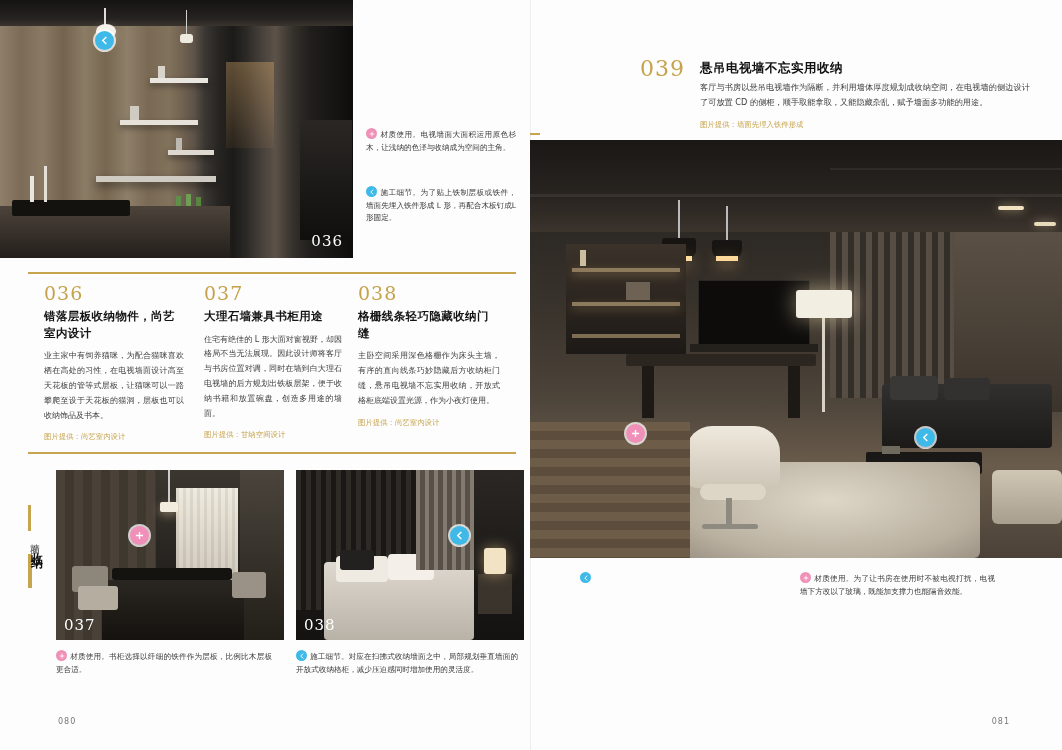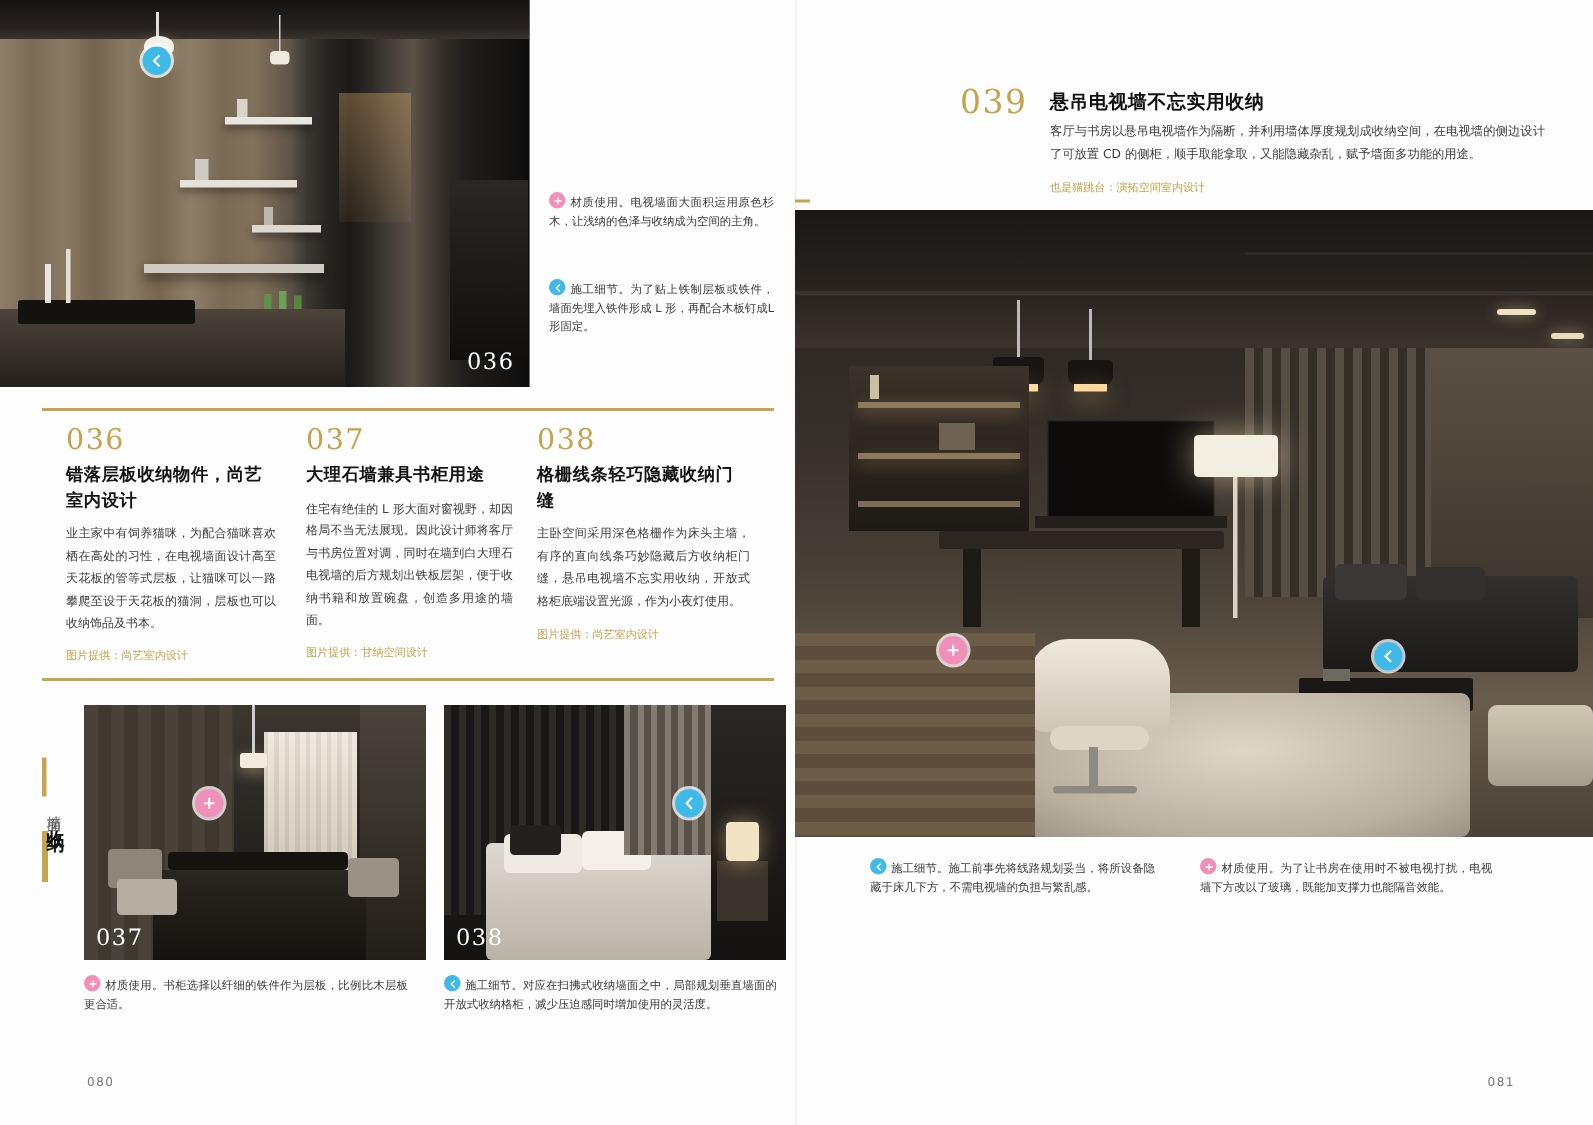--- a/index.html
+++ b/index.html
@@ -217,21 +217,21 @@
 
   <div class="folio" style="left:58px;">080</div>
 
   <div class="spine"></div>
 
   <div class="rule-gold" style="left:530px;top:133px;width:10px;height:1.5px;"></div>
 
   <div class="right-head-num" style="left:640px;top:56px;">039</div>
   <div class="right-head-title" style="left:700px;top:60px;">悬吊电视墙不忘实用收纳</div>
   <div class="right-head-body" style="left:700px;top:80px;width:330px;">客厅与书房以悬吊电视墙作为隔断，并利用墙体厚度规划成收纳空间，在电视墙的侧边设计了可放置 CD 的侧柜，顺手取能拿取，又能隐藏杂乱，赋予墙面多功能的用途。</div>
-  <div class="right-head-credit" style="left:700px;top:120px;">也是猫跳台：演拓空间室内设计</div>
+  <div class="right-head-credit" style="left:700px;top:120px;">图片提供：墙面先埋入铁件形成</div>
 
   <div class="photo" style="left:530px;top:140px;width:532px;height:418px;">
     <div class="sky" style="background:linear-gradient(180deg,#231f1c 0%,#2b2723 18%,#3a342d 42%,#4d443a 62%,#6a5c4c 78%,#4b4137 100%);"></div>
 
     <div class="abs" style="left:0;top:0;width:532px;height:92px;background:linear-gradient(180deg,#1a1715,#2a2521 65%,#3b342d);"></div>
     <div class="abs" style="left:0;top:54px;width:532px;height:3px;background:rgba(255,255,255,.07);"></div>
     <div class="abs" style="left:300px;top:28px;width:232px;height:2px;background:rgba(255,255,255,.06);"></div>
 
     <div class="abs" style="left:468px;top:66px;width:26px;height:4px;border-radius:2px;background:#f0e2c2;box-shadow:0 0 10px rgba(255,225,170,.6);"></div>
     <div class="abs" style="left:504px;top:82px;width:22px;height:4px;border-radius:2px;background:#e9dcbd;box-shadow:0 0 10px rgba(255,225,170,.5);"></div>
@@ -292,21 +292,21 @@
     <div class="marker blue" style="left:386px;top:288px;">
       <svg viewBox="0 0 10 10">
           <path d="M7 1 L3 5 L7 9" fill="none" stroke="#fff" stroke-width="1.6"></path>
         </svg>
     </div>
   </div>
 
   <div class="note" style="left:580px;top:572px;width:190px;">
     <span class="dot blue"><svg viewBox="0 0 10 10">
           <path d="M7 1 L3 5 L7 9" fill="none" stroke="#fff" stroke-width="1.5"></path>
-        </svg></span><span>施工细节。施工前事先将线路规划妥当，将所设备隐藏于床几下方，不需电视墙的负担与繁乱感。</span>
+        </svg></span>
   </div>
   <div class="note" style="left:800px;top:572px;width:195px;">
     <span class="dot pink"><svg viewBox="0 0 10 10">
           <path d="M5 1 L5 9 M1 5 L9 5" stroke="#fff" stroke-width="1.4"></path>
         </svg></span><span>材质使用。为了让书房在使用时不被电视打扰，电视墙下方改以了玻璃，既能加支撑力也能隔音效能。</span>
   </div>
 
   <div class="folio" style="right:52px;">081</div>
 
 </div>

